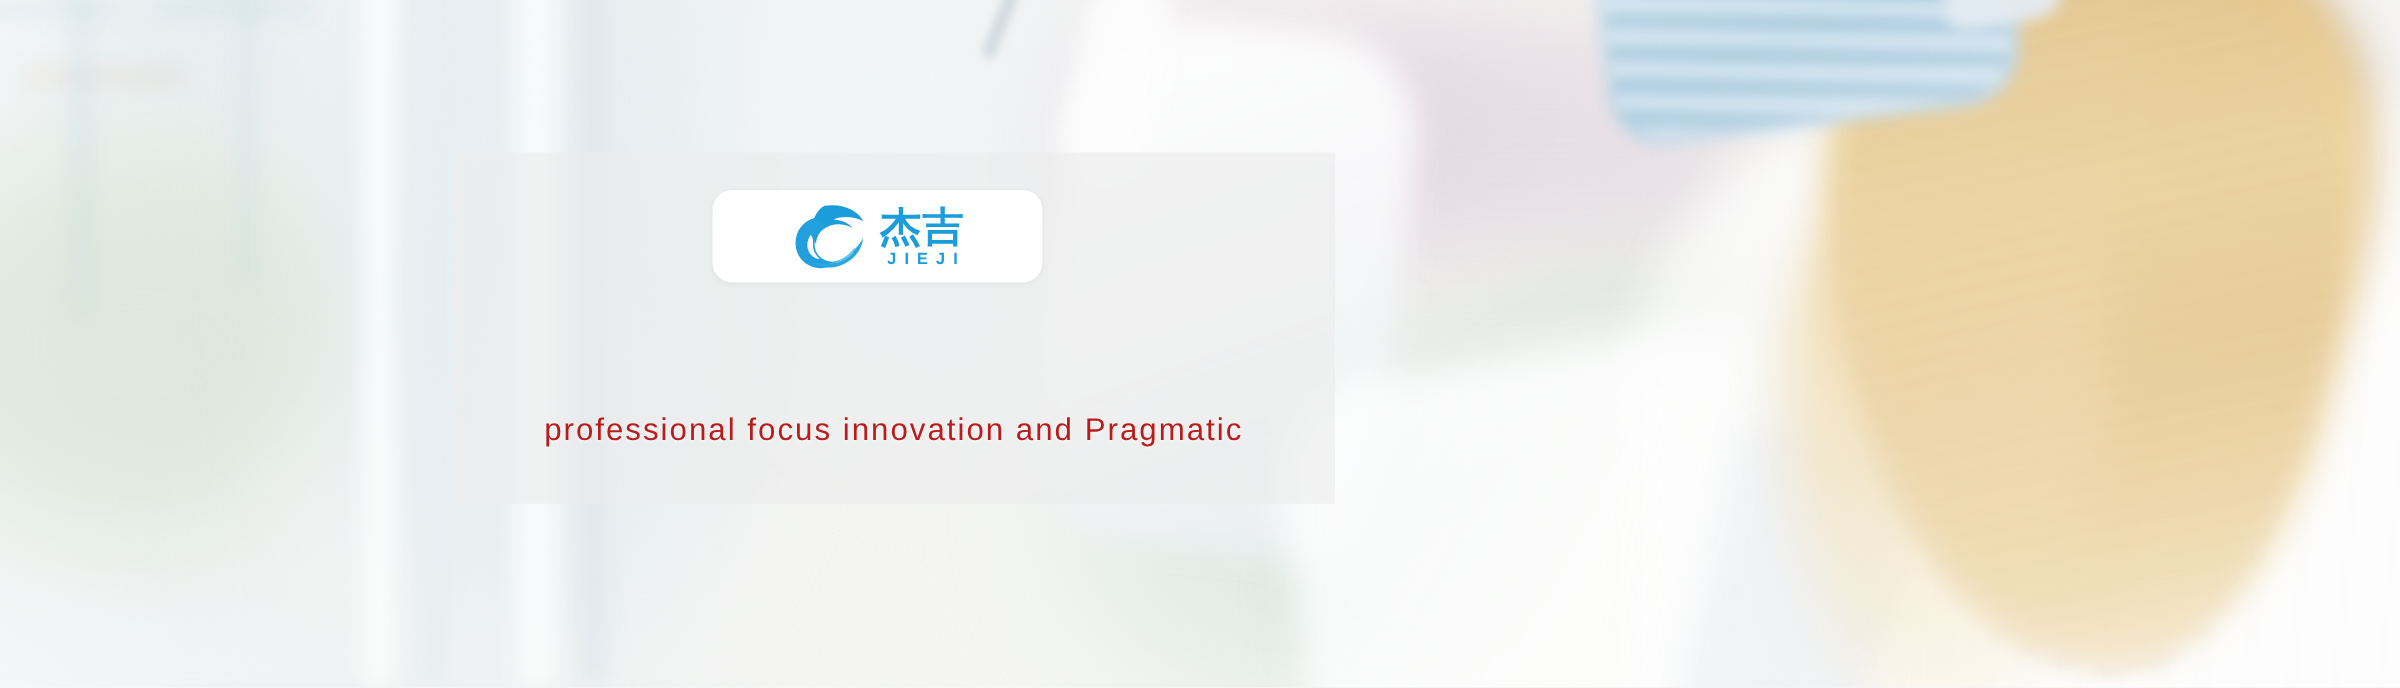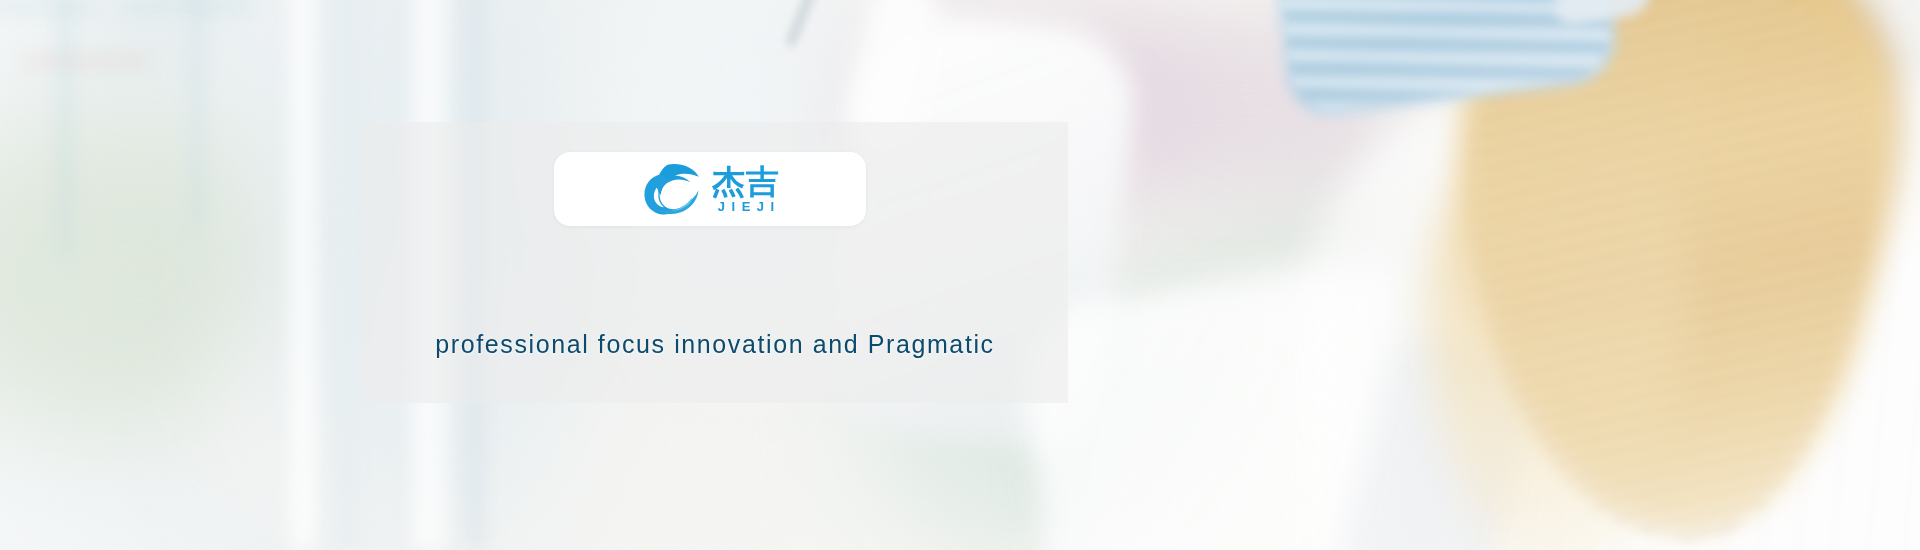--- a/index.html
+++ b/index.html
@@ -252,23 +252,23 @@
     top: 122px;
     width: 706px;
     height: 281px;
     background: rgba(235,236,236,.62);
     backdrop-filter: blur(2px);
   }
 
   
   .logo-plate {
     position: absolute;
-    left: 554px;
+    left: 570px;
     top: 152px;
-    width: 312px;
+    width: 264px;
     height: 74px;
     background: #ffffff;
     border-radius: 16px;
     box-shadow: 0 1px 4px rgba(0,0,0,.05);
     display: flex;
     align-items: center;
     justify-content: center;
     gap: 10px;
   }
   .logo-mark {
@@ -330,21 +330,21 @@
   .subtitle {
     position: absolute;
     left: 362px;
     top: 330px;
     width: 706px;
     text-align: center;
     font-family: "Liberation Sans", sans-serif;
     font-size: 25px;
     font-weight: 400;
     letter-spacing: 1.6px;
-    color: #0c4a6e;
+    color: #b91c1c;
     text-shadow: 0 1px 3px rgba(255,255,255,.8);
     white-space: nowrap;
   }
 </style>
 </head>
 <body>
 
 <div class="banner">
 
   <div class="bg">

